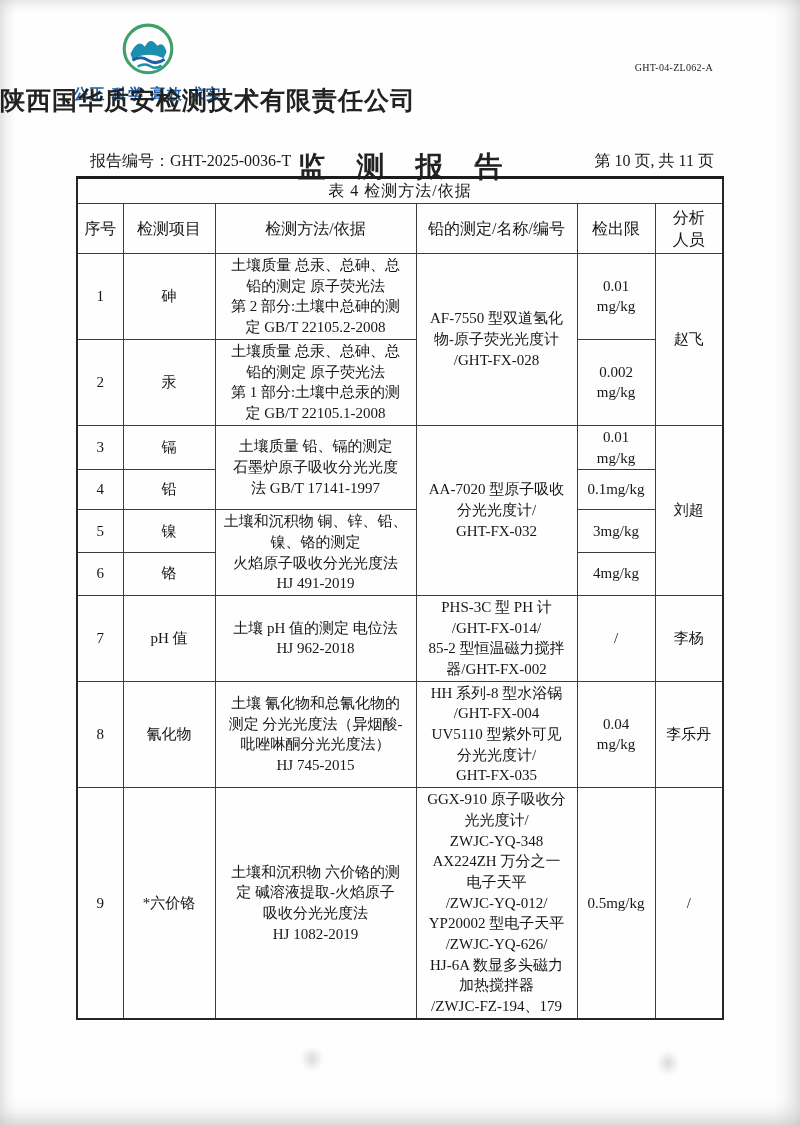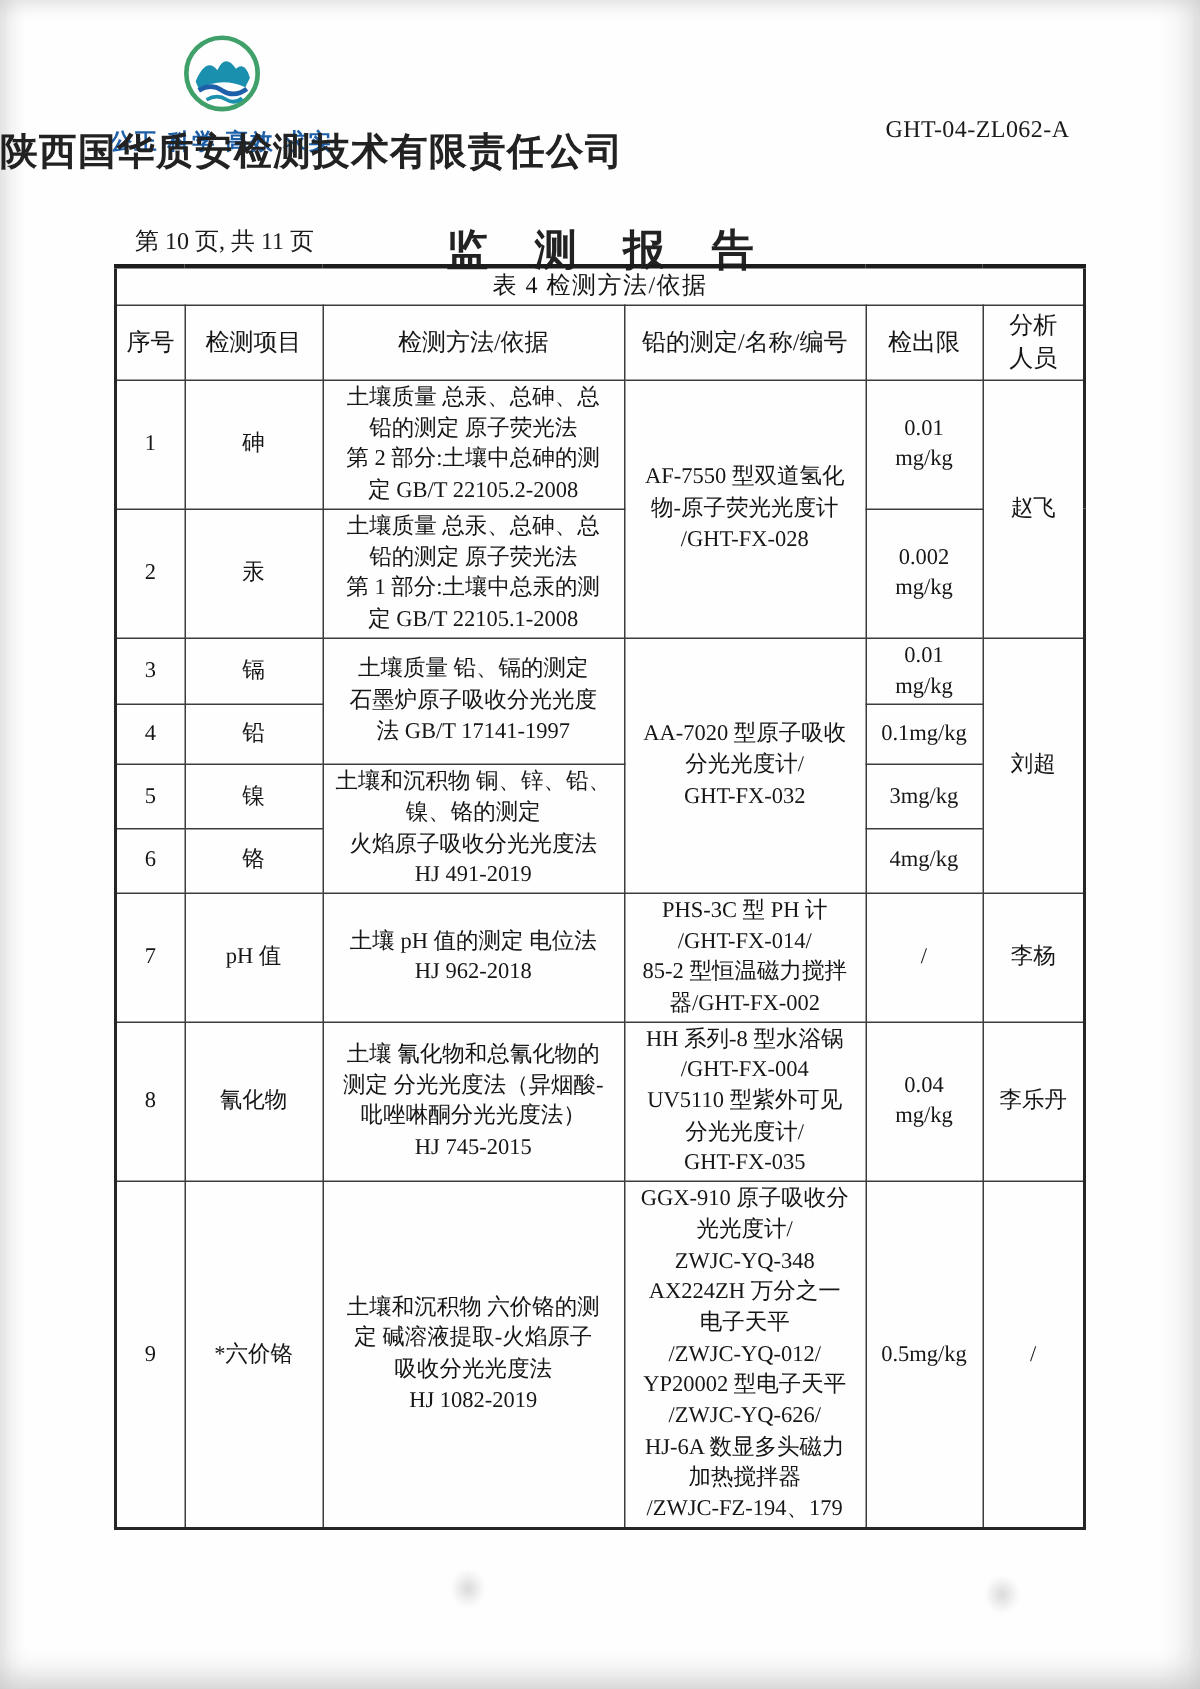--- a/index.html
+++ b/index.html
@@ -18,21 +18,21 @@
   }
 
   
   .logo-block { position:absolute; left:70px; top:20px; width:155px; text-align:center; }
   .logo-emblem { display:block; margin:0 auto; }
   .logo-name { font-family:"Liberation Sans","DejaVu Sans",sans-serif;
     font-size:22px; font-weight:bold; letter-spacing:3px; color:#1d5fa8; margin-top:2px; }
   .logo-slogan { font-family:"Liberation Sans","DejaVu Sans",sans-serif;
     font-size:15px; font-weight:bold; letter-spacing:1.5px; color:#1d5fa8; margin-top:3px; }
 
-  .doc-code { position:absolute; top:78px; right:87px; font-size:16px; letter-spacing:.3px; }
+  .doc-code { position:absolute; top:62px; right:87px; font-size:10px; letter-spacing:.3px; }
 
   .company-name { position:absolute; top:84px; left:0; width:100%; text-align:left;
     font-size:25px; font-weight:bold; letter-spacing:1px; color:#222; }
 
   .report-title { position:absolute; top:123px; left:0; width:100%; text-align:center;
     font-size:28px; font-weight:bold; letter-spacing:12px; text-indent:12px; color:#222;margin-top:25px; }
 
   .report-meta { position:absolute; top:151px; left:90px; width:624px;
     display:flex; justify-content:space-between; font-size:16px; }
 
@@ -84,20 +84,21 @@
     </svg>
     <div class="logo-slogan">公正 科学 高效 求实</div>
   </div>
 
   <div class="doc-code">GHT-04-ZL062-A</div>
 
   <div class="company-name">陕西国华质安检测技术有限责任公司</div>
   <div class="report-title">监 测 报 告</div>
 
   <div class="report-meta">
+    <span>报告编号：GHT-2025-0036-T</span>
     <span>第 10 页, 共 11 页</span>
   </div>
 
   <table class="main-table">
     <colgroup>
       <col style="width:46px">
         <col style="width:92px">
         <col style="width:201px">
       <col style="width:161px">
         <col style="width:78px">

